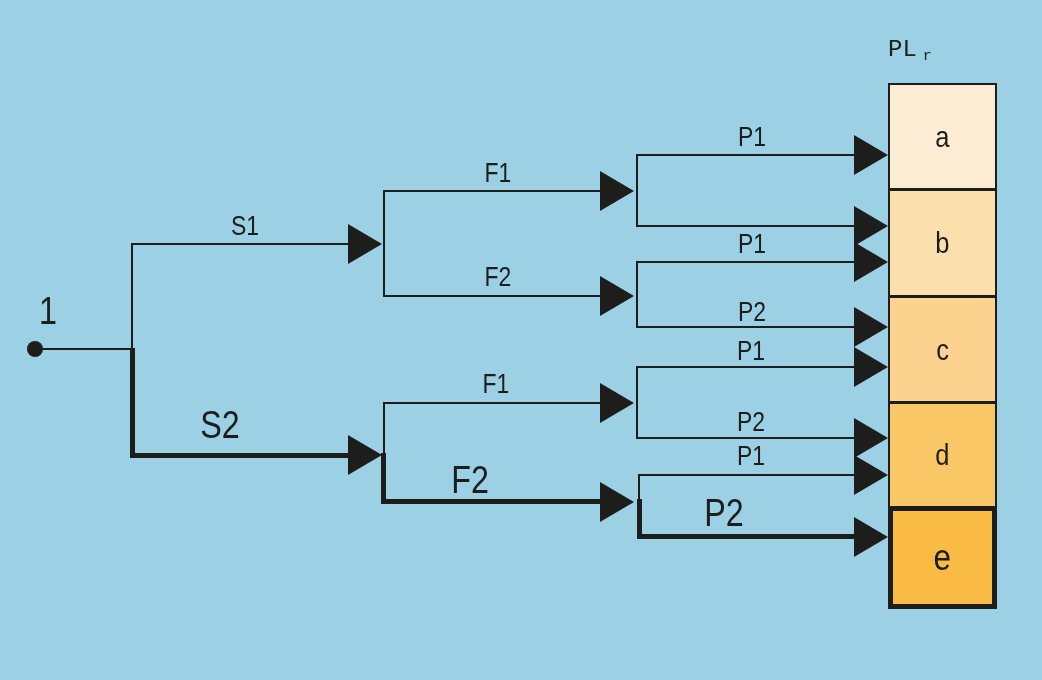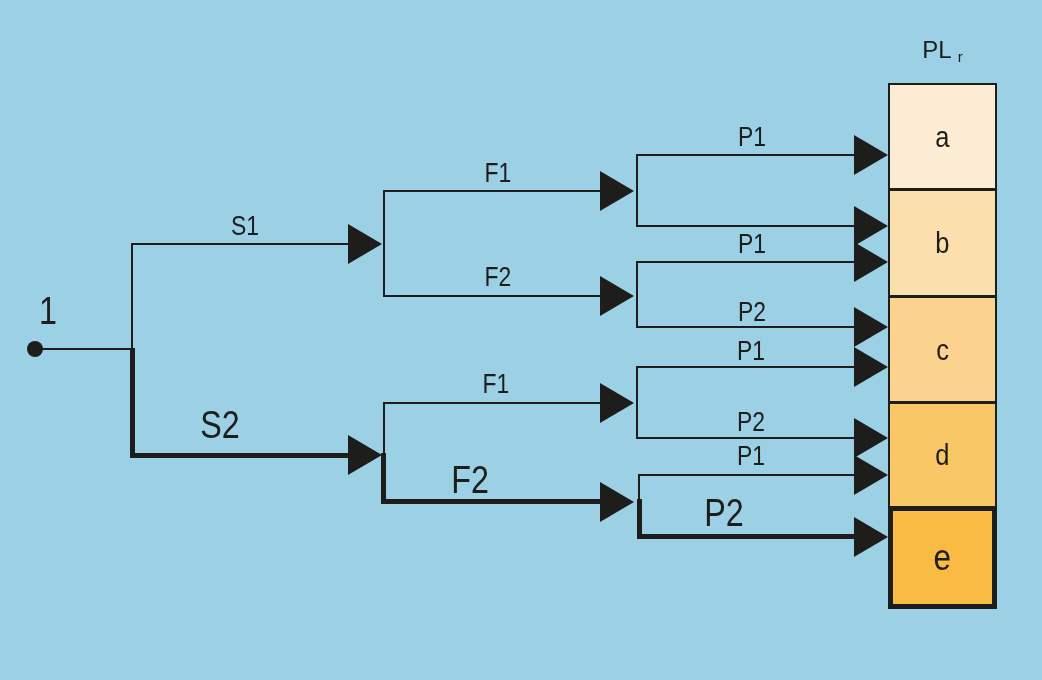--- a/index.html
+++ b/index.html
@@ -38,22 +38,22 @@
     border:2px solid #1D1D1B;box-sizing:border-box;
     display:flex;align-items:center;justify-content:center;
   }
   .pl-box .bx-lbl{
     font-size:30px;color:#1D1D1B;line-height:1;
     transform:scaleX(0.85);
   }
   .pl-box.hot{border-width:5px;}
   .pl-box.hot .bx-lbl{font-size:37px;}
   
-  .plr{position:absolute;left:888px;width:109px;top:38px;text-align:center;
-       color:#1D1D1B;font-size:24px;line-height:1;}
+  .plr{position:absolute;left:888px;width:109px;top:38px;text-align:left;
+       color:#1D1D1B;font-size:24px;line-height:1;font-family:Liberation Mono, monospace;}
   .plr .sub{font-size:15px;vertical-align:-4px;margin-left:6px;}
 </style>
 </head>
 <body>
 
 <div id="canvas" style="background-color: rgb(156, 208, 229);">
 
   <span class="dot" style="left:27px;top:341px"></span>
   <span class="lbl bg" style="left:48px;top:292px">1</span>
   <span class="h" style="left:35px;top:348px;width:98px"></span>

